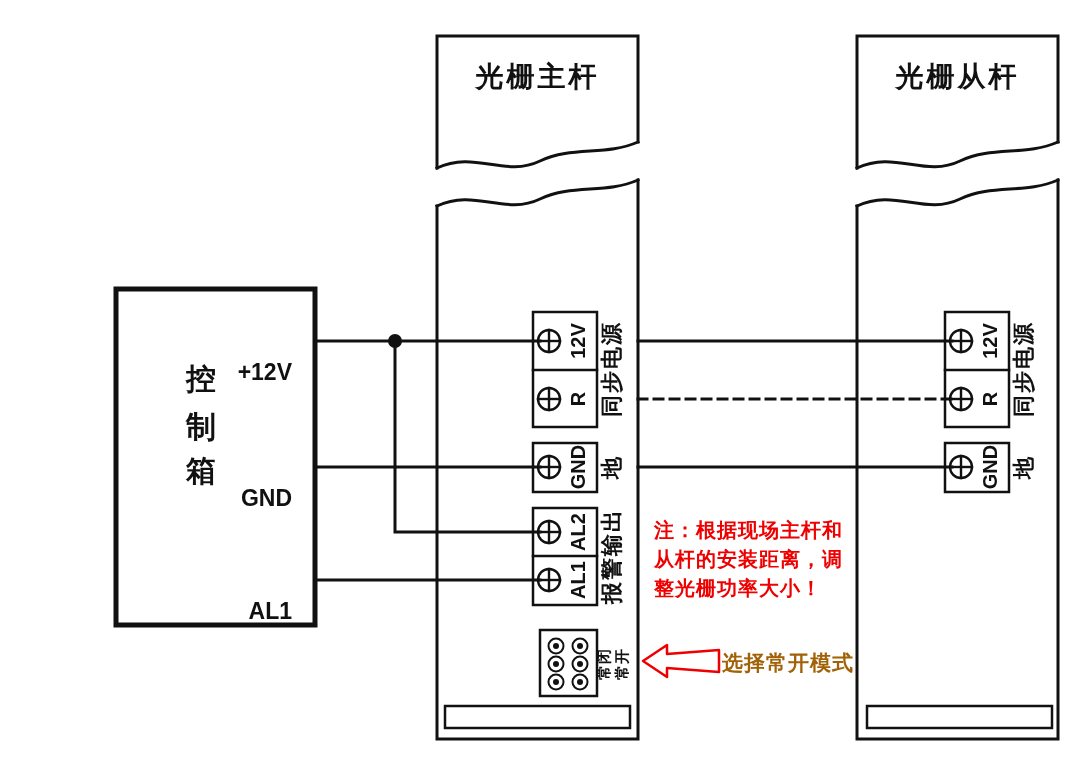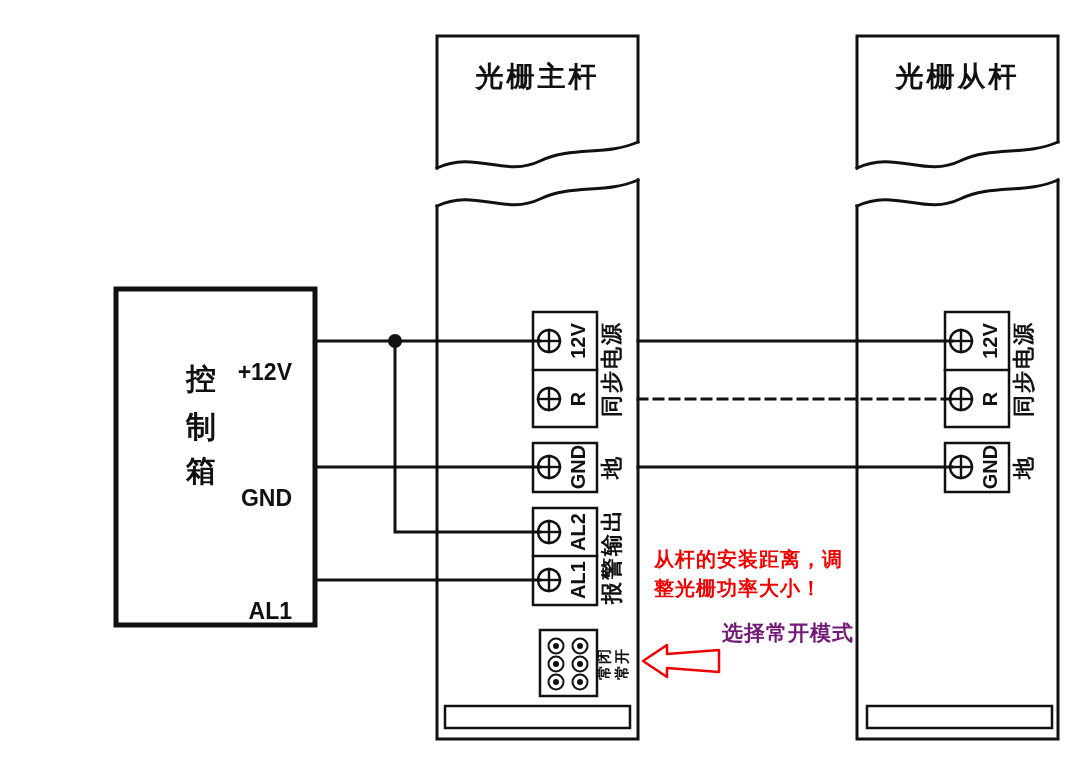--- a/index.html
+++ b/index.html
@@ -25,22 +25,22 @@
     transform:rotate(-90deg);white-space:nowrap;font-weight:bold;
   }
   .term-label{font-size:20px;height:22px;font-family:"Liberation Sans",sans-serif;}
   .cn-label{font-size:22px;height:24px;letter-spacing:2px;}
   .dip-label{font-size:15px;height:16px;letter-spacing:1px;}
   .note-line{
     position:absolute;left:654px;width:230px;height:29px;
     color:#ee0000;font-size:20px;font-weight:bold;letter-spacing:1px;white-space:nowrap;
   }
   .arrow-label{
-    position:absolute;left:722px;top:619px;width:160px;height:26px;
-    color:#701a75;font-size:21px;font-weight:bold;letter-spacing:1px;white-space:nowrap;
+    position:absolute;left:722px;top:649px;width:160px;height:26px;
+    color:#a16207;font-size:21px;font-weight:bold;letter-spacing:1px;white-space:nowrap;
   }
 </style>
 </head>
 <body>
 
 <div class="canvas">
 
   <svg class="layer" width="1091" height="770" viewBox="0 0 1091 770" fill="none" stroke="#111111" stroke-linecap="square">
 
     <rect x="116" y="289" width="199" height="336" stroke-width="5"></rect>
@@ -169,17 +169,18 @@
   <div class="vlabel cn-label" style="left:557px;top:544px;width:110px;">报警输出</div>
   <div class="vlabel dip-label" style="left:582px;top:656px;width:44px;">常闭</div>
   <div class="vlabel dip-label" style="left:600px;top:656px;width:44px;">常开</div>
 
   <div class="vlabel term-label" style="left:962px;top:330px;width:56px;">12V</div>
   <div class="vlabel term-label" style="left:962px;top:388px;width:56px;">R</div>
   <div class="vlabel term-label" style="left:962px;top:456px;width:56px;">GND</div>
   <div class="vlabel cn-label" style="left:969px;top:357px;width:110px;">同步电源</div>
   <div class="vlabel cn-label" style="left:1004px;top:455px;width:40px;">地</div>
 
+  <div class="note-line" style="top:517px;">注：根据现场主杆和</div>
   <div class="note-line" style="top:546px;">从杆的安装距离，调</div>
   <div class="note-line" style="top:575px;">整光栅功率大小！</div>
   <div class="arrow-label">选择常开模式</div>
 
 </div>
 
 </body></html>

